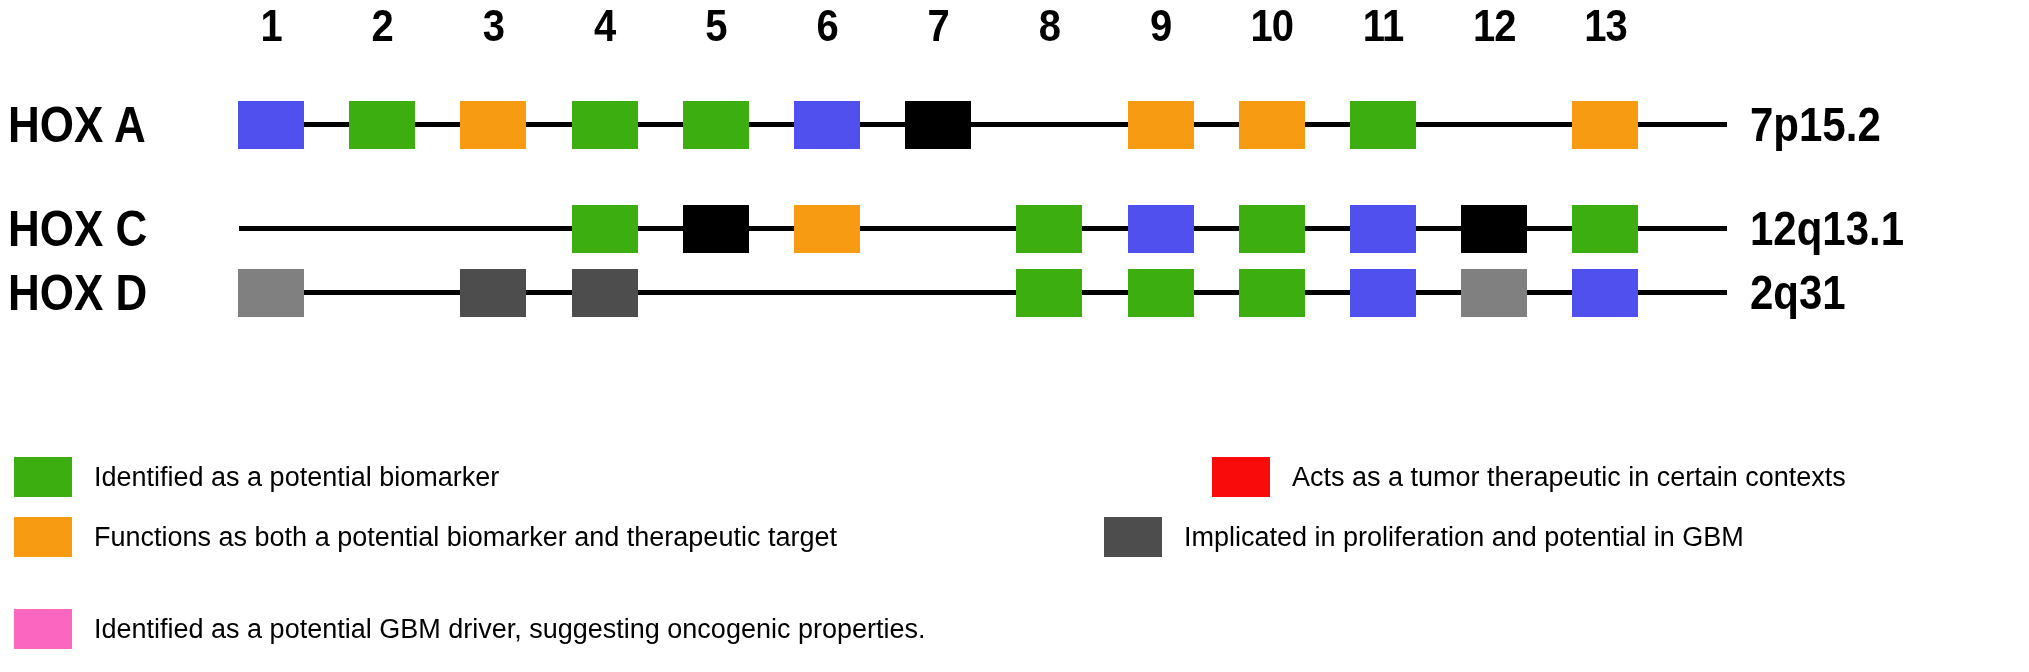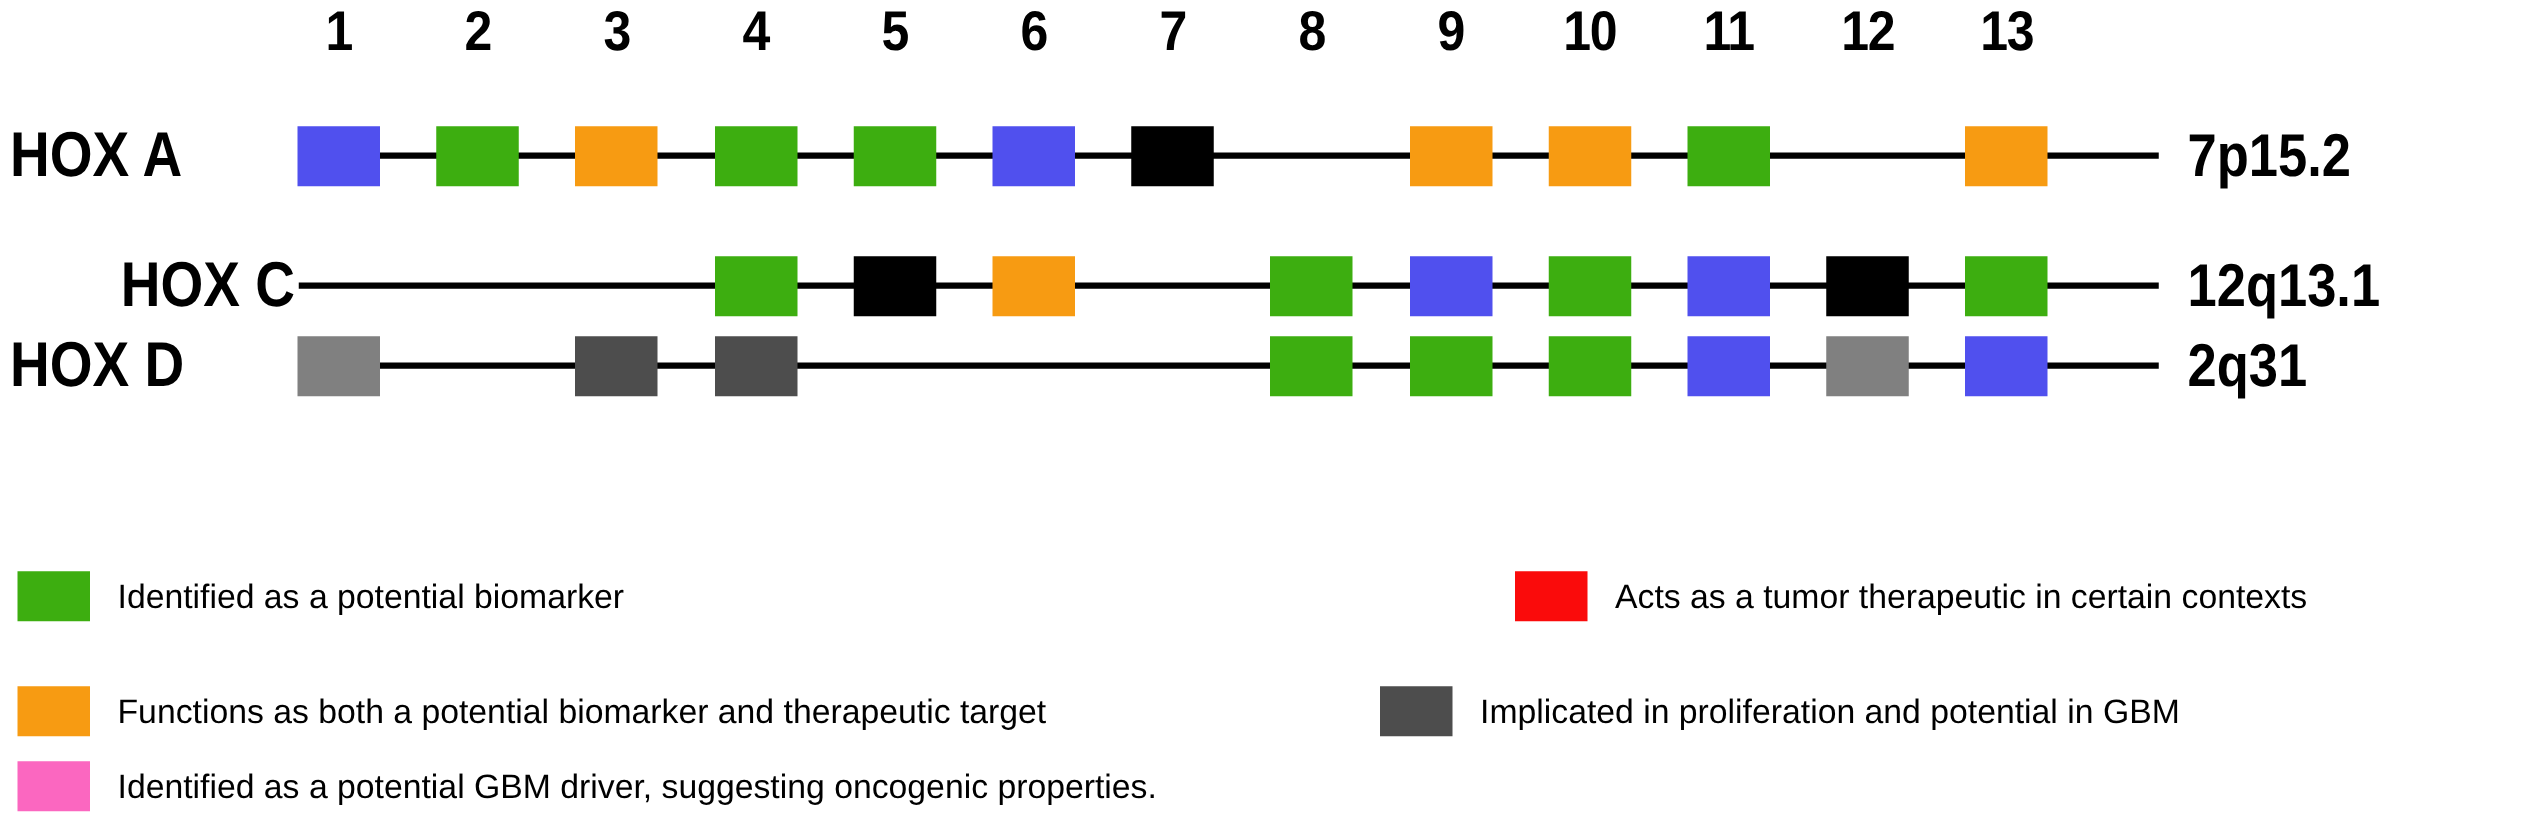--- a/index.html
+++ b/index.html
@@ -149,21 +149,21 @@
       <div class="gene-box" style="left: 571.6px; background: rgb(61, 174, 16);"></div>
       <div class="gene-box" style="left: 682.8px; background: rgb(61, 174, 16);"></div>
       <div class="gene-box" style="left: 794px; background: rgb(80, 80, 238);"></div>
       <div class="gene-box" style="left: 905.2px; background: rgb(0, 0, 0);"></div>
       <div class="gene-box" style="left: 1127.6px; background: rgb(247, 155, 18);"></div>
       <div class="gene-box" style="left: 1238.8px; background: rgb(247, 155, 18);"></div>
       <div class="gene-box" style="left: 1350px; background: rgb(61, 174, 16);"></div>
       <div class="gene-box" style="left: 1572.4px; background: rgb(247, 155, 18);"></div>
       <div class="locus-label" style="left: 1750px;">7p15.2</div>
     </div>
-    <div class="cluster-row" style="top: 196px; text-align: right;">
+    <div class="cluster-row" style="top: 196px;">
       <div class="cluster-label">HOX C</div>
       <div class="backbone" style="left: 239px; width: 1488px;"></div>
       <div class="gene-box" style="left: 571.6px; background: rgb(61, 174, 16);"></div>
       <div class="gene-box" style="left: 682.8px; background: rgb(0, 0, 0);"></div>
       <div class="gene-box" style="left: 794px; background: rgb(247, 155, 18);"></div>
       <div class="gene-box" style="left: 1016.4px; background: rgb(61, 174, 16);"></div>
       <div class="gene-box" style="left: 1127.6px; background: rgb(80, 80, 238);"></div>
       <div class="gene-box" style="left: 1238.8px; background: rgb(61, 174, 16);"></div>
       <div class="gene-box" style="left: 1350px; background: rgb(80, 80, 238);"></div>
       <div class="gene-box" style="left: 1461.2px; background: rgb(0, 0, 0);"></div>
@@ -189,21 +189,21 @@
     <div class="legend-row" style="top: 0px;">
       <div class="legend-item" style="left: 14px;">
         <div class="legend-swatch" style="background: rgb(61, 174, 16); width: 58px;"></div>
         <div class="legend-text">Identified as a potential biomarker</div>
       </div>
       <div class="legend-item" style="left: 1212px;">
         <div class="legend-swatch" style="background: rgb(250, 11, 11); width: 58px;"></div>
         <div class="legend-text">Acts as a tumor therapeutic in certain contexts</div>
       </div>
     </div>
-    <div class="legend-row" style="top: 92px;">
+    <div class="legend-row" style="top: 60px;">
       <div class="legend-item" style="left: 14px;">
         <div class="legend-swatch" style="background: rgb(247, 155, 18); width: 58px;"></div>
         <div class="legend-text">Functions as both a potential biomarker and therapeutic target</div>
       </div>
       <div class="legend-item" style="left: 1104px;">
         <div class="legend-swatch" style="background: rgb(77, 77, 77); width: 58px;"></div>
         <div class="legend-text">Implicated in proliferation and potential in GBM</div>
       </div>
     </div>
     <div class="legend-row" style="top: 152px;">

